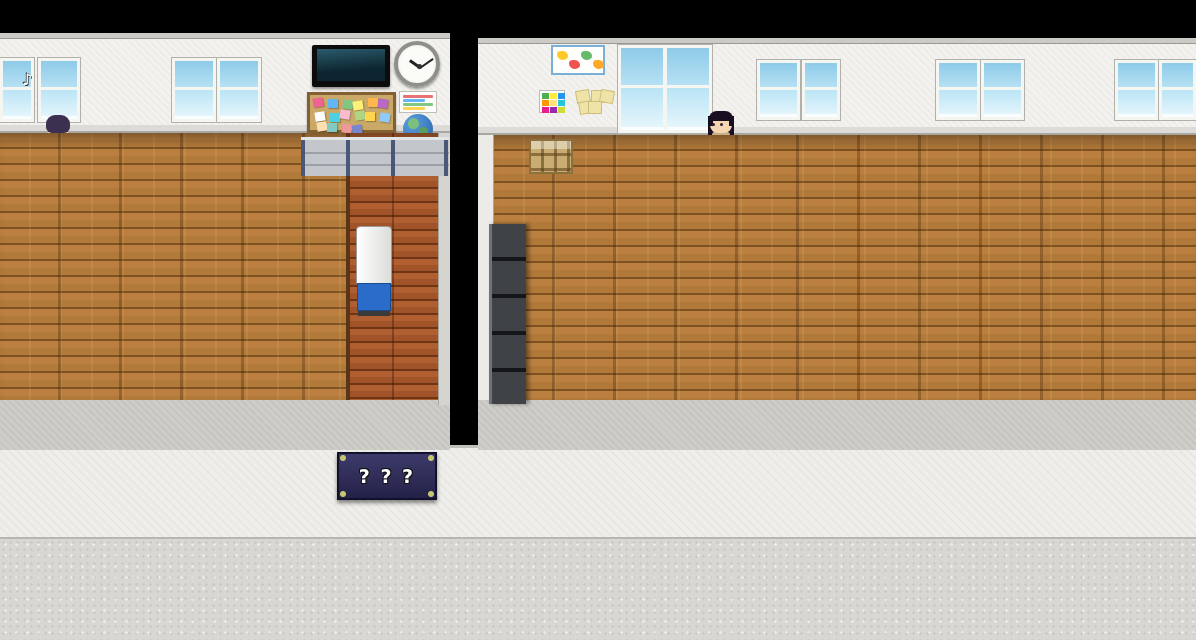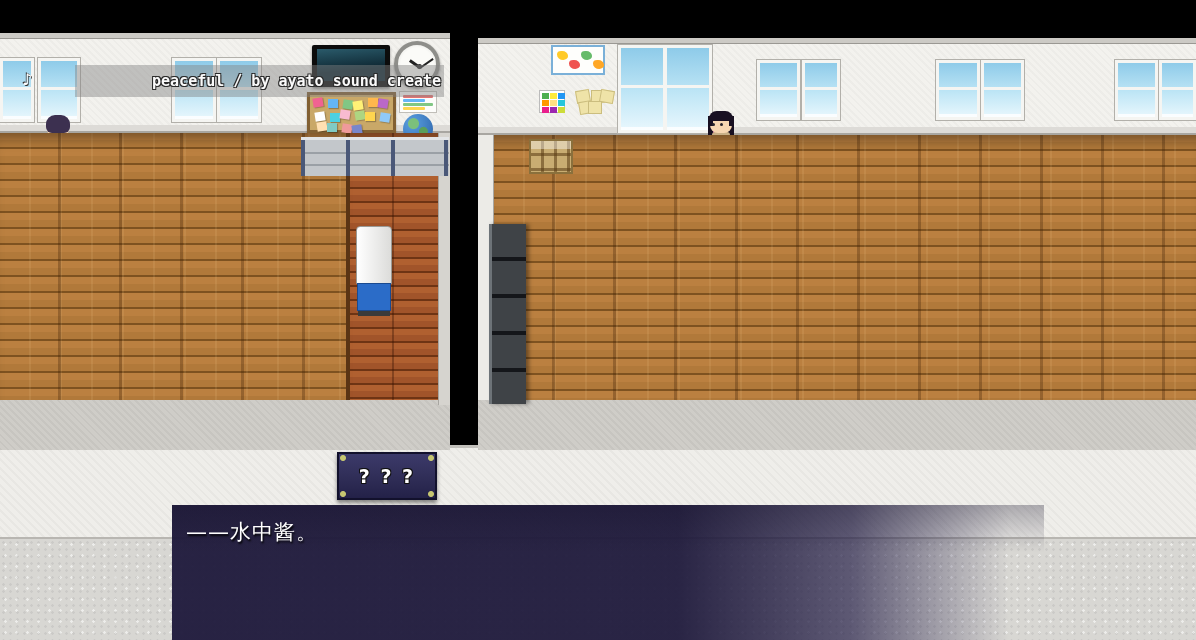--- a/index.html
+++ b/index.html
@@ -245,27 +245,21 @@
       <i style="left: 24px; top: 0px; width: 14px; height: 13px; transform: rotate(10deg);"></i>
       <i style="left: 3px; top: 11px; width: 14px; height: 13px; transform: rotate(-10deg);"></i>
       <i style="left: 12px; top: 11px; width: 14px; height: 13px; transform: rotate(0deg);"></i>
     </div>
   <div id="lockers" style="z-index:3;"></div>
   <div id="shoerack" style="z-index:3;"></div>
 
   <div id="sign">
       <span>? ? ?</span>
     </div>
-  <div id="bgm-band">
-      <span>peaceful / by ayato sound create</span>
-    </div>
   <div id="music-note">♪</div>
-  <div id="dialog">
-    <div id="dialog-text">——水中酱。</div>
-  </div>
 
 <div class="win" style="left: 0px; top: 58px; width: 34px; height: 64px;">
       <div class="bar"></div>
     </div>
     <div class="win" style="left: 38px; top: 58px; width: 42px; height: 64px;">
       <div class="bar"></div>
     </div>
     <div class="win" style="left: 172px; top: 58px; width: 44px; height: 64px;">
       <div class="bar"></div>
     </div>

